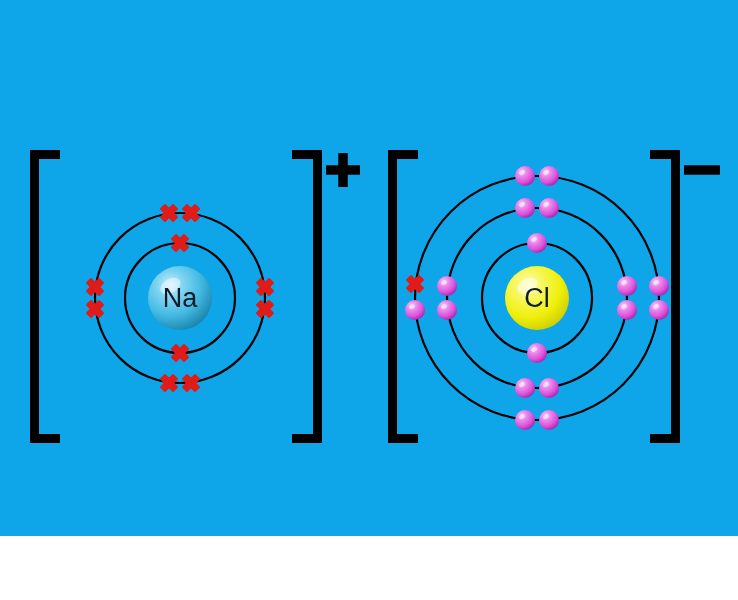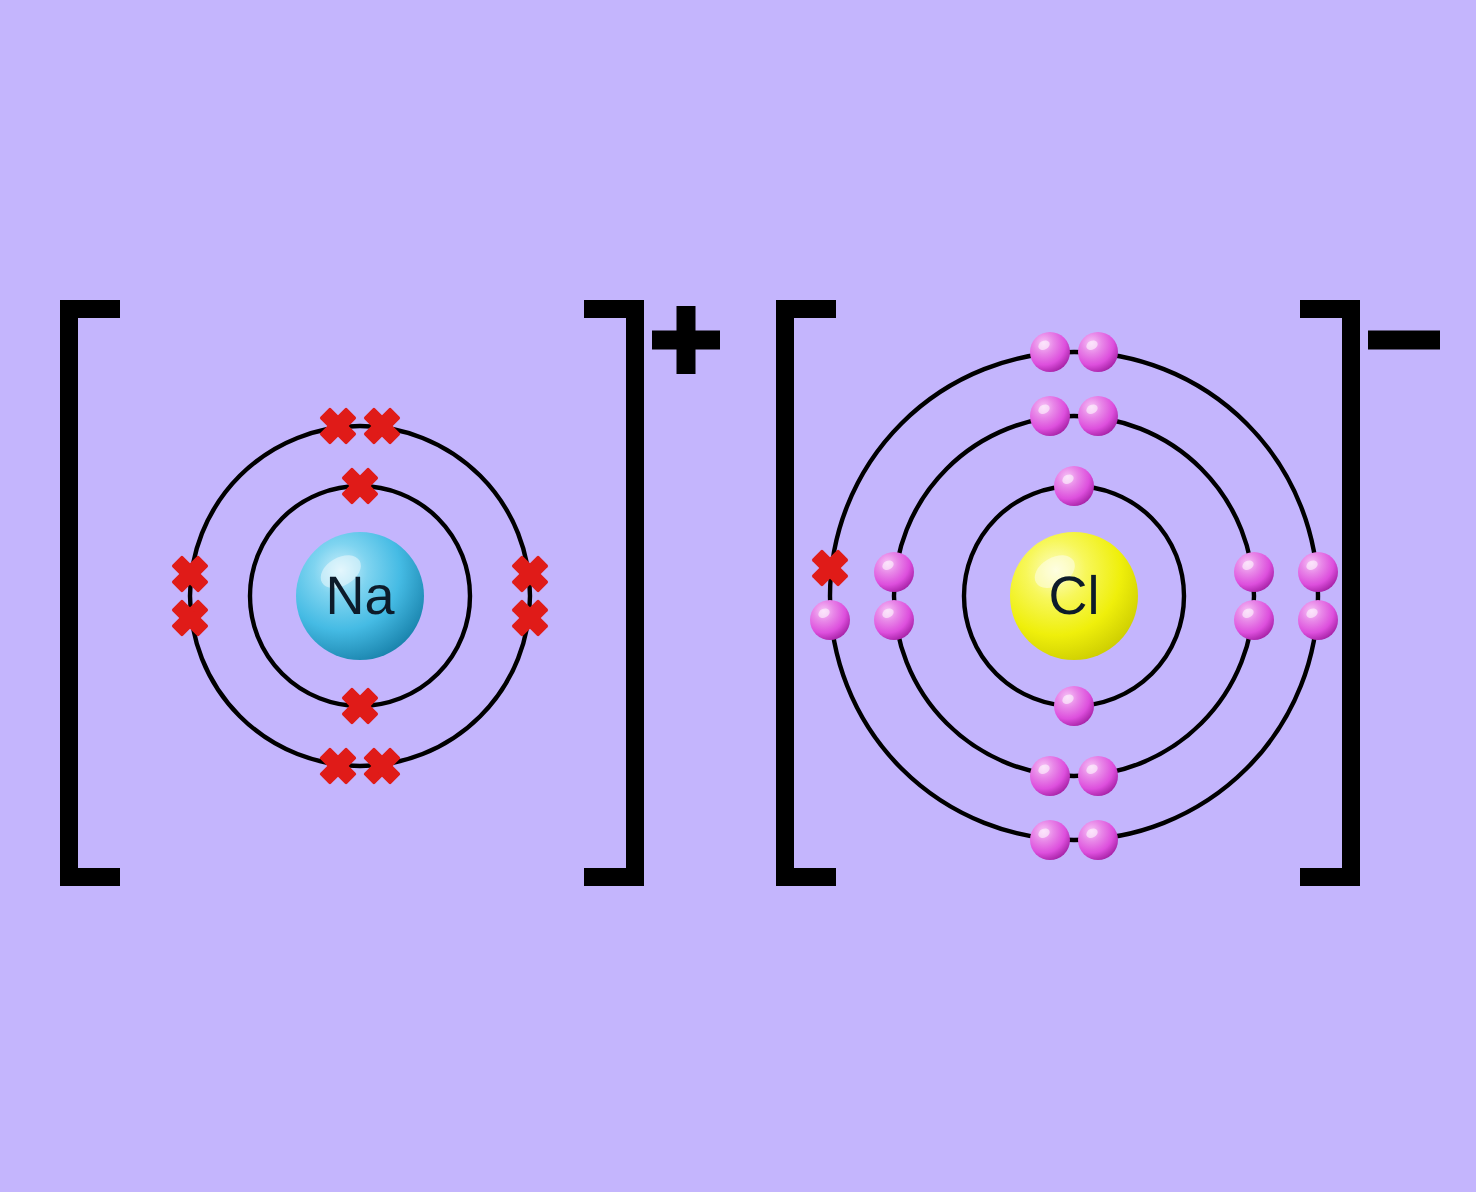--- a/index.html
+++ b/index.html
@@ -7,22 +7,22 @@
     margin: 0;
     padding: 0;
     background: #ffffff;
   }
   body {
     font-family: "Liberation Sans", sans-serif;
   }
   #stage {
     position: relative;
     width: 738px;
-    height: 596px;
-    background: #c4b5fd;
+    height: 536px;
+    background: #0ea5e9;
     overflow: hidden;
   }
   svg.diagram {
     position: absolute;
     top: 0;
     left: 0;
     width: 738px;
     height: 600px;
   }
   .nucleus-label {

